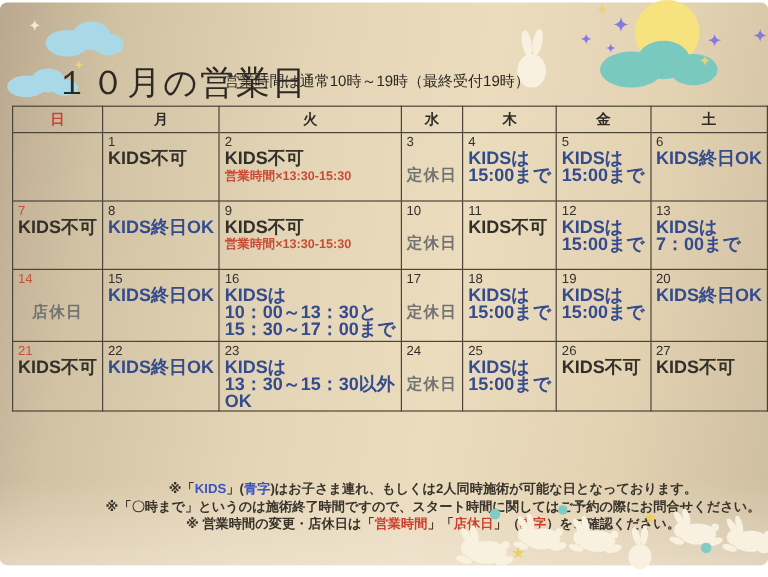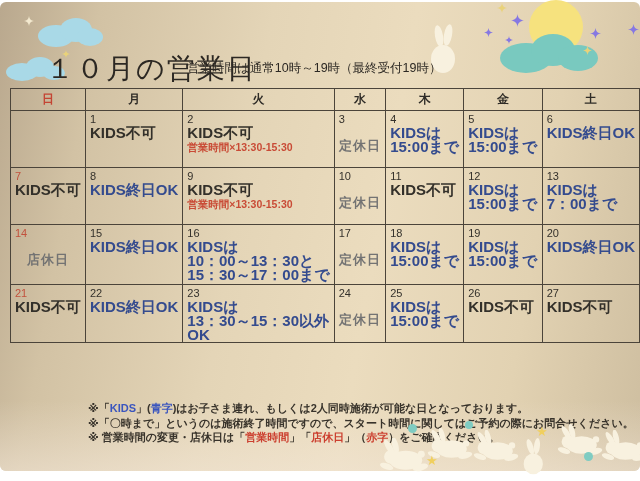--- a/index.html
+++ b/index.html
@@ -37,21 +37,21 @@
   .cal th{font-size:12px;font-weight:700;color:#2f2c27;text-align:center;padding:2px 0;}
   .cal th.red{color:#c44534;}
   .daynum{font-size:11px;line-height:14px;color:#34312b;}
   .daynum.red{color:#c2513d;}
   .line{font-weight:700;font-size:15px;line-height:14px;white-space:nowrap;}
   .s-k{color:#33302a;}
   .s-b{color:#344b8e;}
   .s-r{color:#c94b36;font-size:10.5px;}
   .s-c{color:#737373;font-size:13px;text-align:center;margin-top:13px;letter-spacing:1px;}
   
-  .notes{position:absolute;left:88px;top:401px;}
+  .notes{position:absolute;left:88px;top:401px;text-align:center;}
   .note{font-size:11px;font-weight:700;color:#38332b;line-height:14.5px;white-space:nowrap;}
   .seg-b{color:#3a55be;}
   .seg-r{color:#cc4030;}
   .star{position:absolute;color:#f0cf5e;font-size:13px;}
 </style>
 </head>
 <body>
 
 <div class="photo"></div>
 

